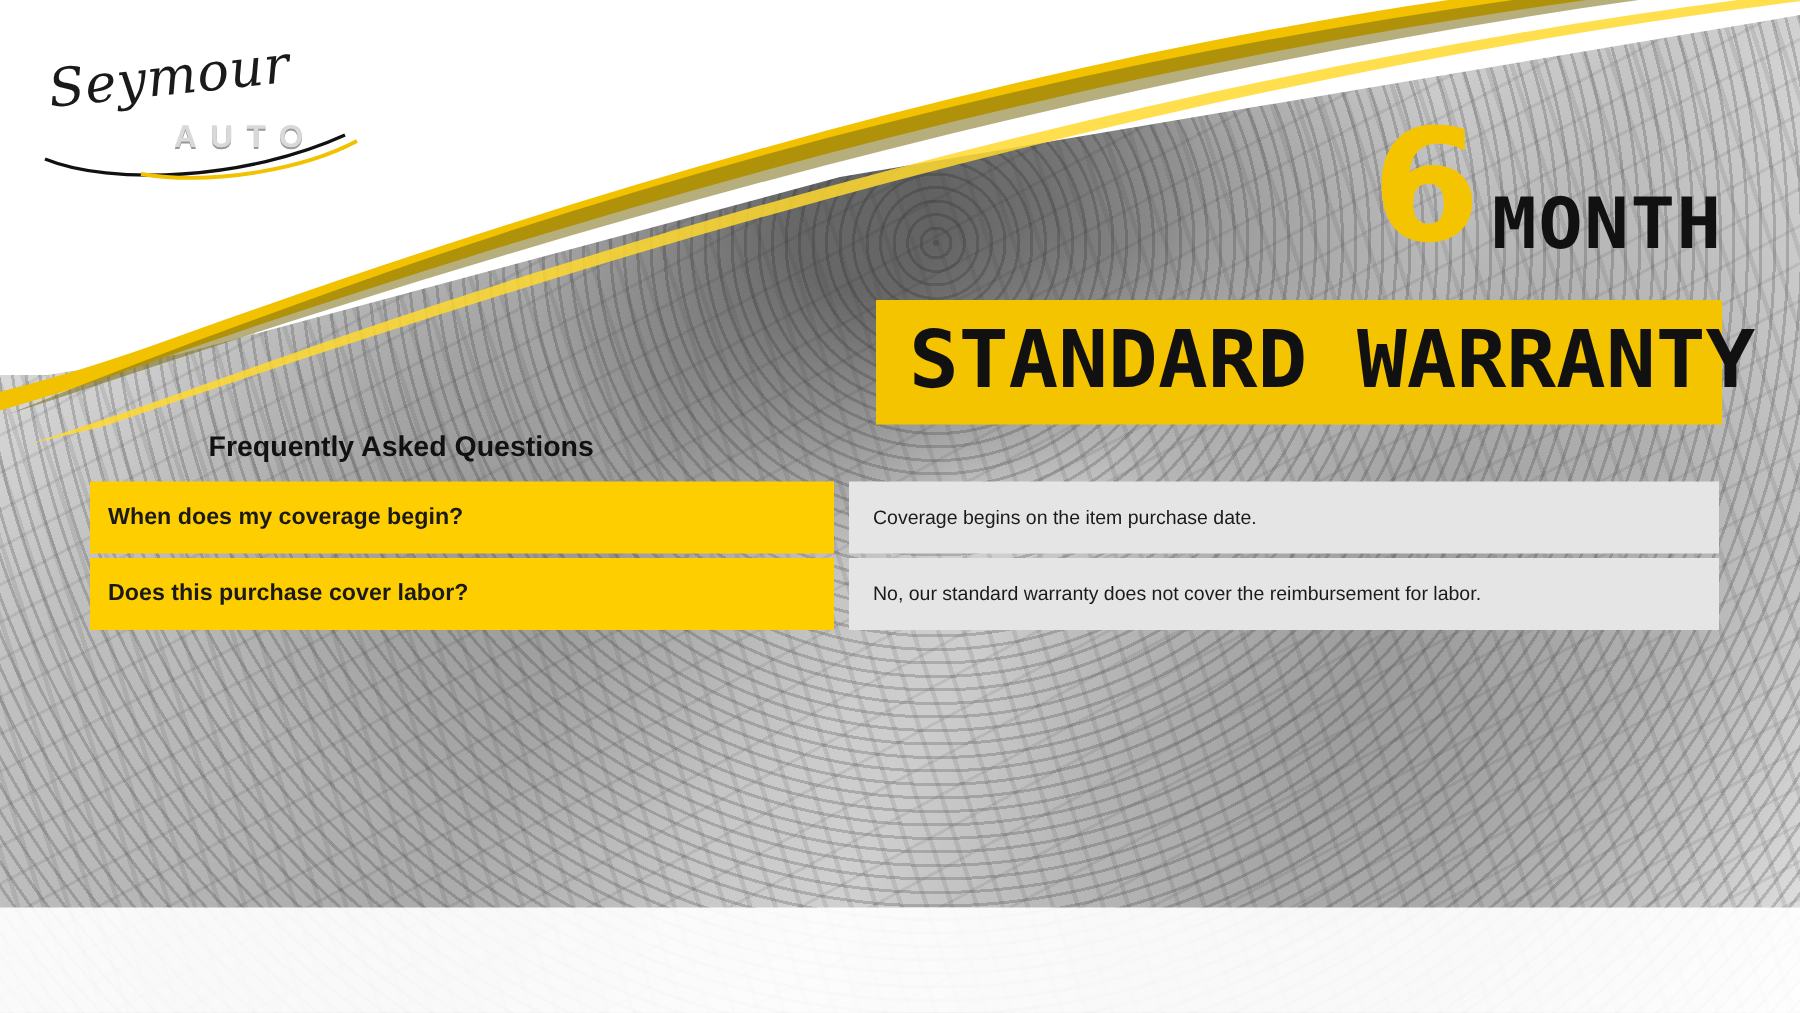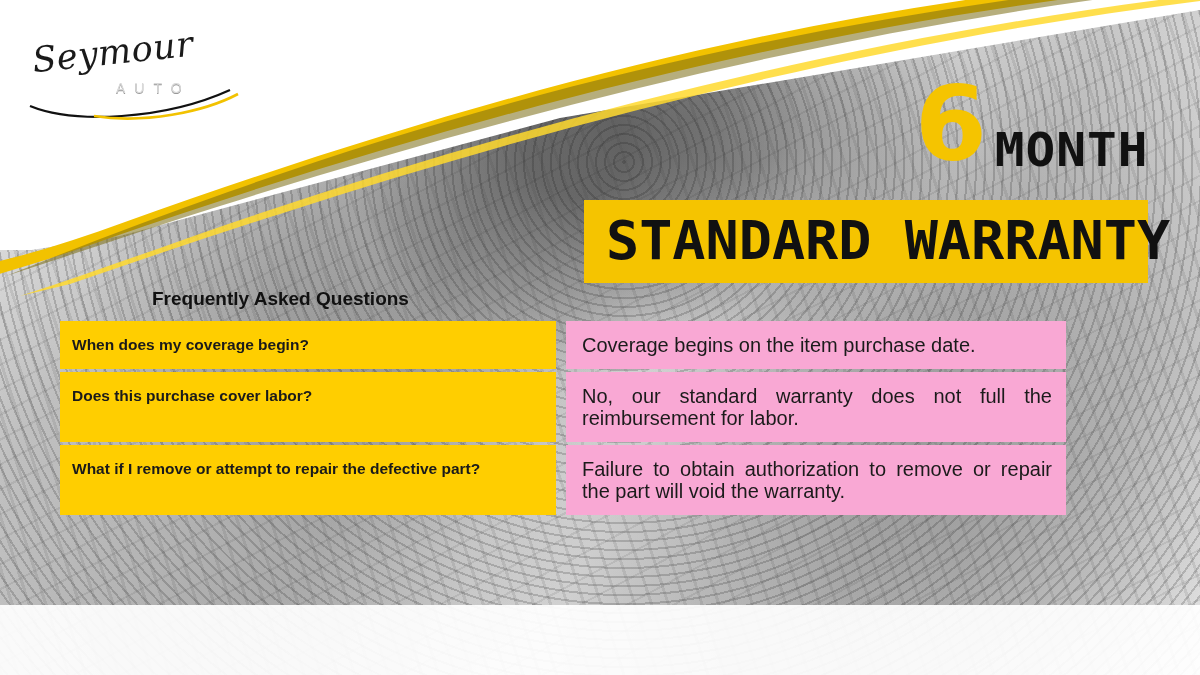--- a/index.html
+++ b/index.html
@@ -87,24 +87,24 @@
     letter-spacing: 0.5px;
     position: absolute;
     left: 8px;
     top: 4px;
     transform: rotate(-6deg);
   }
   .logo-auto {
     position: absolute;
     left: 92px;
     top: 52px;
-    font-size: 14px;
+    font-size: 21px;
     letter-spacing: 9px;
     color: #d9d9d9;
-    font-weight: normal;
+    font-weight: bold;
     text-shadow: 0 1px 0 #999;
   }
 
   
   .six {
     position: absolute;
     right: 215px;
     top: 72px;
     font-family: "DejaVu Sans", sans-serif;
     font-weight: bold;
@@ -146,50 +146,49 @@
   }
 
   
   .faq-title {
     position: absolute;
     left: 139px;
     top: 288px;
     font-size: 19px;
     font-weight: bold;
     color: #111111;
-    padding-left: 13px;
   }
   .faq-table {
     position: absolute;
     left: 60px;
     top: 318px;
-    width: 1006px;
+    width: 1086px;
     border-collapse: separate;
     border-spacing: 0 3px;
   }
   .faq-table tr { }
   .faq-q {
     width: 466px;
     background: #FFCE00;
     padding: 13px 18px 13px 12px;
     font-size: 15.5px;
     font-weight: bold;
     color: #1a1a1a;
     vertical-align: top;
     line-height: 21px;
   }
   .faq-spacer {
     width: 10px;
     background: transparent;
     padding: 0;
   }
   .faq-a {
-    background: #f9a8d4;
+    background: #e5e5e5;
     padding: 13px 14px 13px 16px;
-    font-size: 20px;
+    font-size: 13px;
     color: #1b1b1b;
     vertical-align: top;
     line-height: 22px;
     text-align: justify;
   }
 </style>
 </head>
 <body>
 
 <div id="page">
@@ -226,23 +225,18 @@
   <table class="faq-table">
     <tbody>
       <tr>
         <td class="faq-q">When does my coverage begin?</td>
         <td class="faq-spacer"></td>
         <td class="faq-a">Coverage begins on the item purchase date.</td>
       </tr>
       <tr>
         <td class="faq-q">Does this purchase cover labor?</td>
         <td class="faq-spacer"></td>
-        <td class="faq-a">No, our standard warranty does not full the reimbursement for labor.</td>
-      </tr>
-      <tr>
-        <td class="faq-q">What if I remove or attempt to repair the defective part?</td>
-        <td class="faq-spacer"></td>
-        <td class="faq-a">Failure to obtain authorization to remove or repair the part will void the warranty.</td>
+        <td class="faq-a">No, our standard warranty does not cover the reimbursement for labor.</td>
       </tr>
     </tbody>
   </table>
 
 </div>
 
 </body></html>

